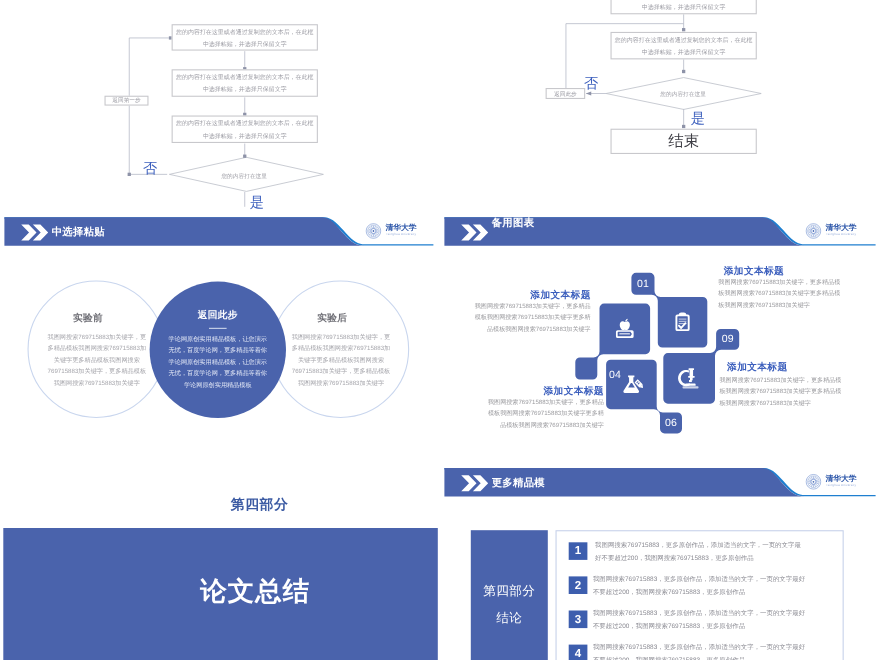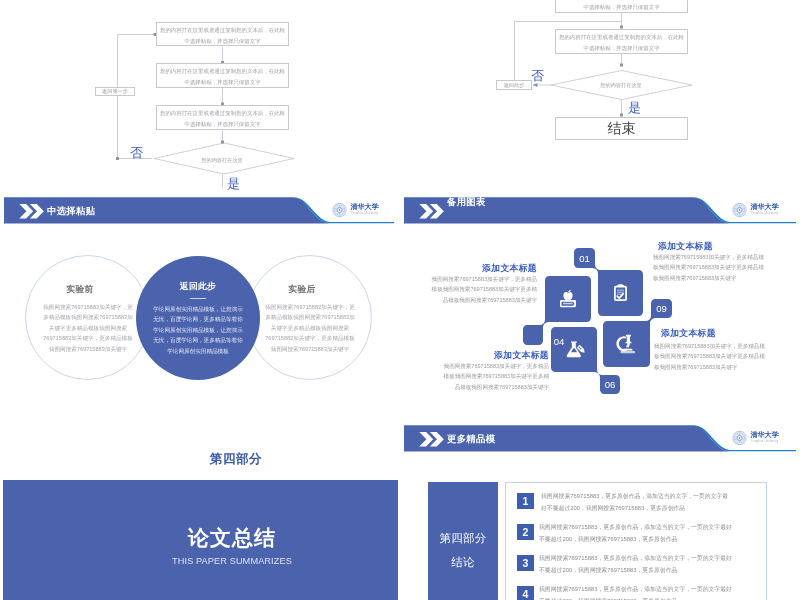--- a/index.html
+++ b/index.html
@@ -305,22 +305,21 @@
 
   <div class="itxt-t" style="left:261px;top:135px;width:200px;text-align:left;font-size:8.8px;line-height:9.5px;letter-spacing:.35px;">添加文本标题</div>
   <div class="itxt-b" style="left:254px;top:147px;width:200px;text-align:left;font-size:5.55px;line-height:10.4px;white-space:pre-line;">我图网搜索769715883加关键字，更多精品模
 板我图网搜索769715883加关键字更多精品模
 板我图网搜索769715883加关键字</div>
 </div>
 
 <div class="slide" id="s5" style="left:0;top:422px;width:464px;height:178px;">
   <div class="sec-part" style="left:4px;top:30px;color:#3c5ba3;font-size:12.6px;line-height:14px;font-weight:bold;letter-spacing:.5px;">第四部分</div>
   <div class="sec-band" style="left:3px;top:58px;width:395px;height:120px;"></div>
-  <div class="sec-title" style="left:0;top:103px;color:#fff;font-size:21px;line-height:26px;font-weight:bold;letter-spacing:1px;">论文总结</div>
-  <div class="sec-sub" style="left:0;top:134px;color:#dde3f4;font-size:9.2px;line-height:10px;letter-spacing:0.1px;">THIS PAPER SUMMARIZES</div>
+  <div class="sec-title" style="left:0;top:103px;color:#fff;font-size:24px;line-height:26px;font-weight:bold;letter-spacing:1px;">论文总结</div>
 </div>
 
 <div class="slide" id="s6" style="left:400px;top:422px;width:400px;height:178px;">
   <svg width="400" height="36" style="position:absolute;left:0;top:0;">
     <path d="M4 3.5 H294 C303 3.5 308 11 315 18.4 C321 25 325.5 28 332 28 H396 V29.2 H331 C324 29.4 319.5 26.2 313 19.2 C306 11.6 301 4.8 293 4.8 H4 Z" fill="#1f7fd0"></path>
     <path d="M4 3.5 H293 C301 3.5 306 11.6 313 19.2 C319.5 26.2 324 29.4 331 29.4 H4 Z" fill="#4a63ac"></path>
     <g fill="#ffffff">
       <polygon points="19.3,10.0 26.1,10.0 33.2,17.3 26.1,24.6 19.3,24.6 26.4,17.3"></polygon>
       <polygon points="29.9,10.0 36.7,10.0 43.8,17.3 36.7,24.6 29.9,24.6 37.0,17.3"></polygon>
     </g>

